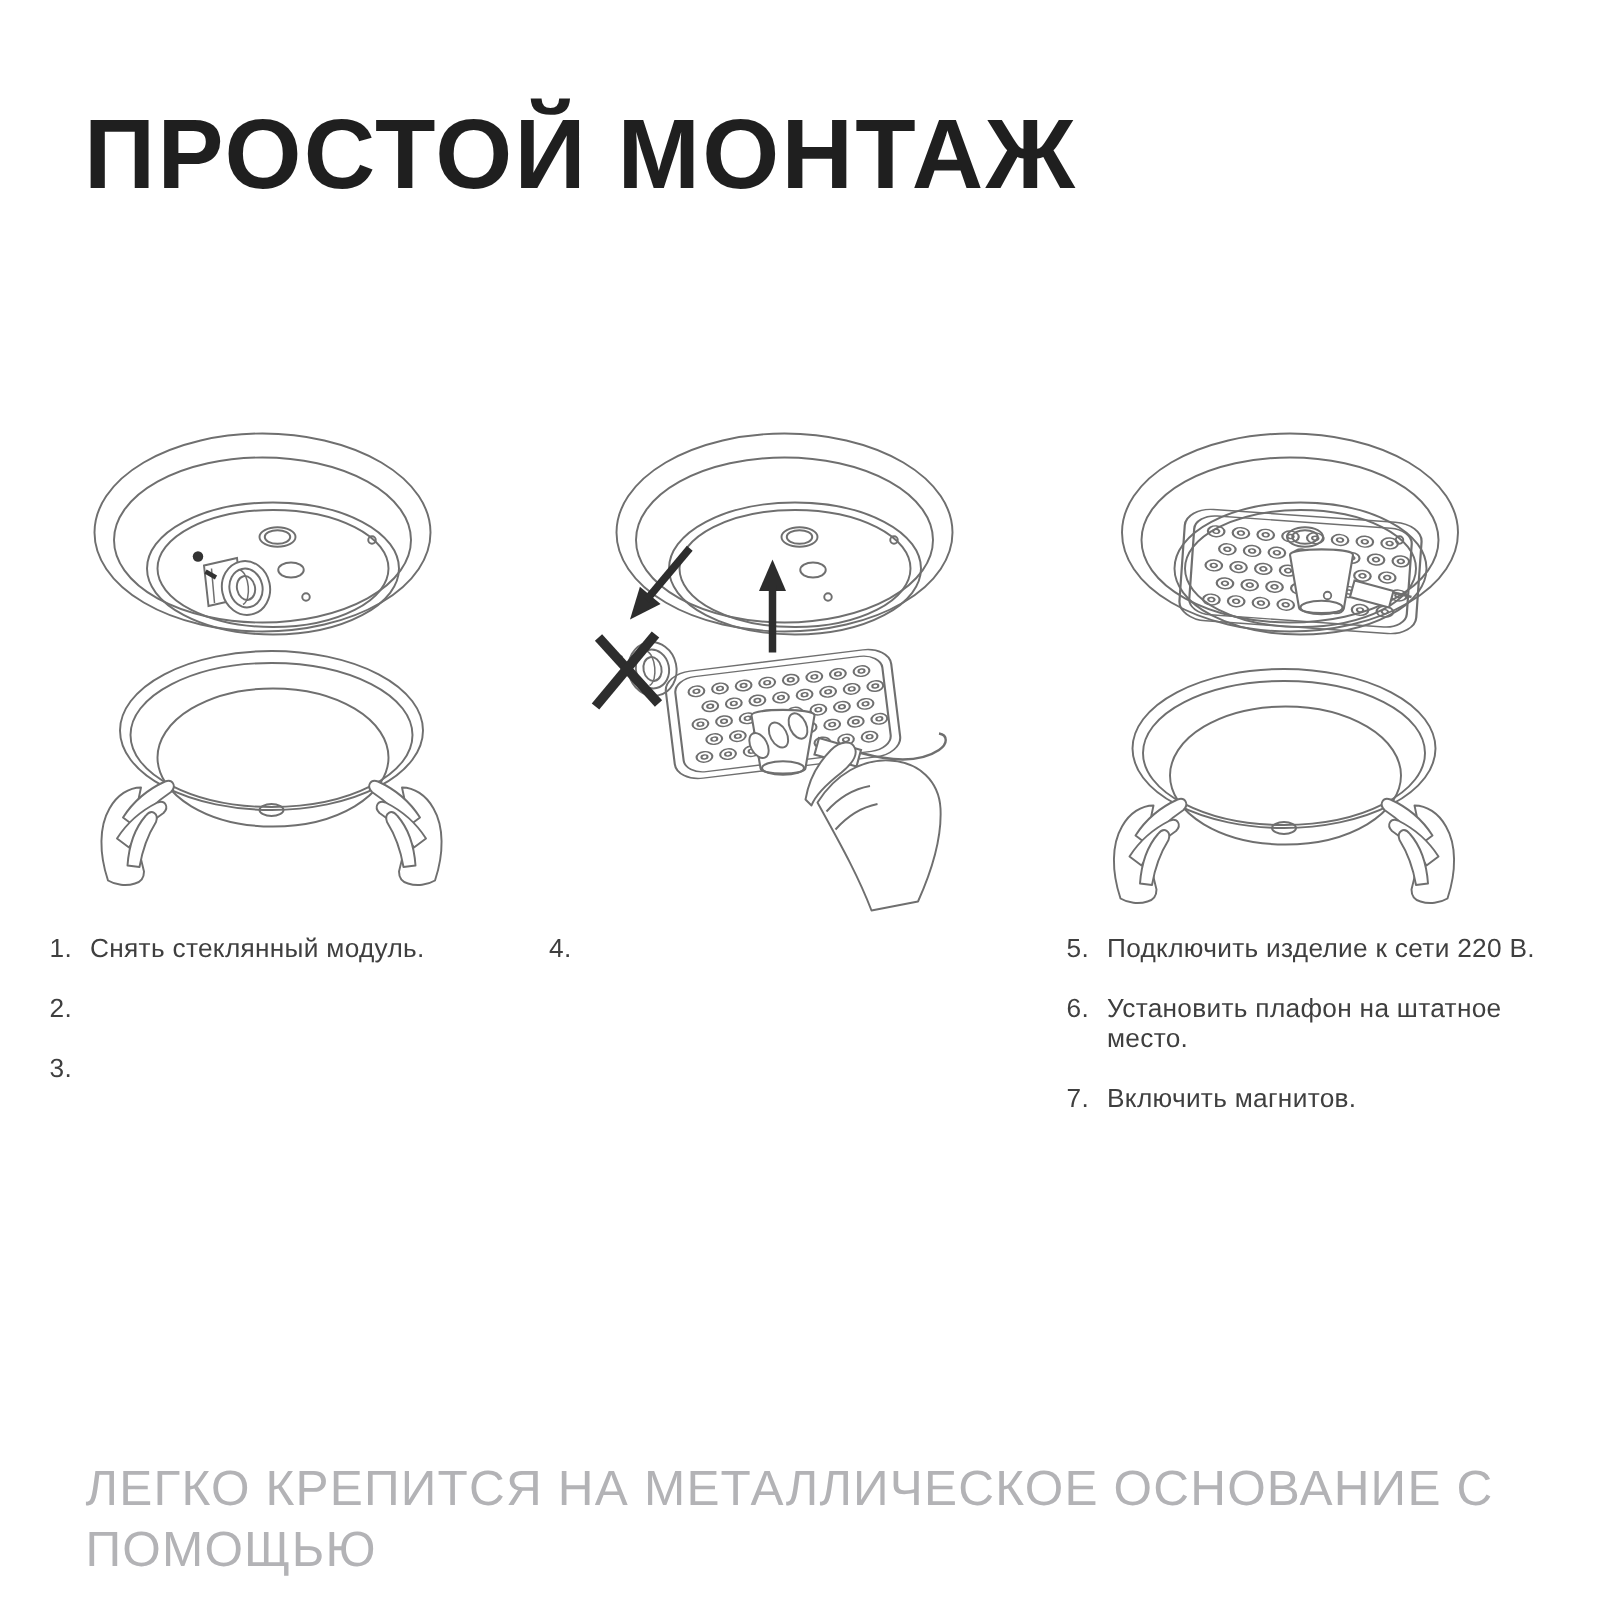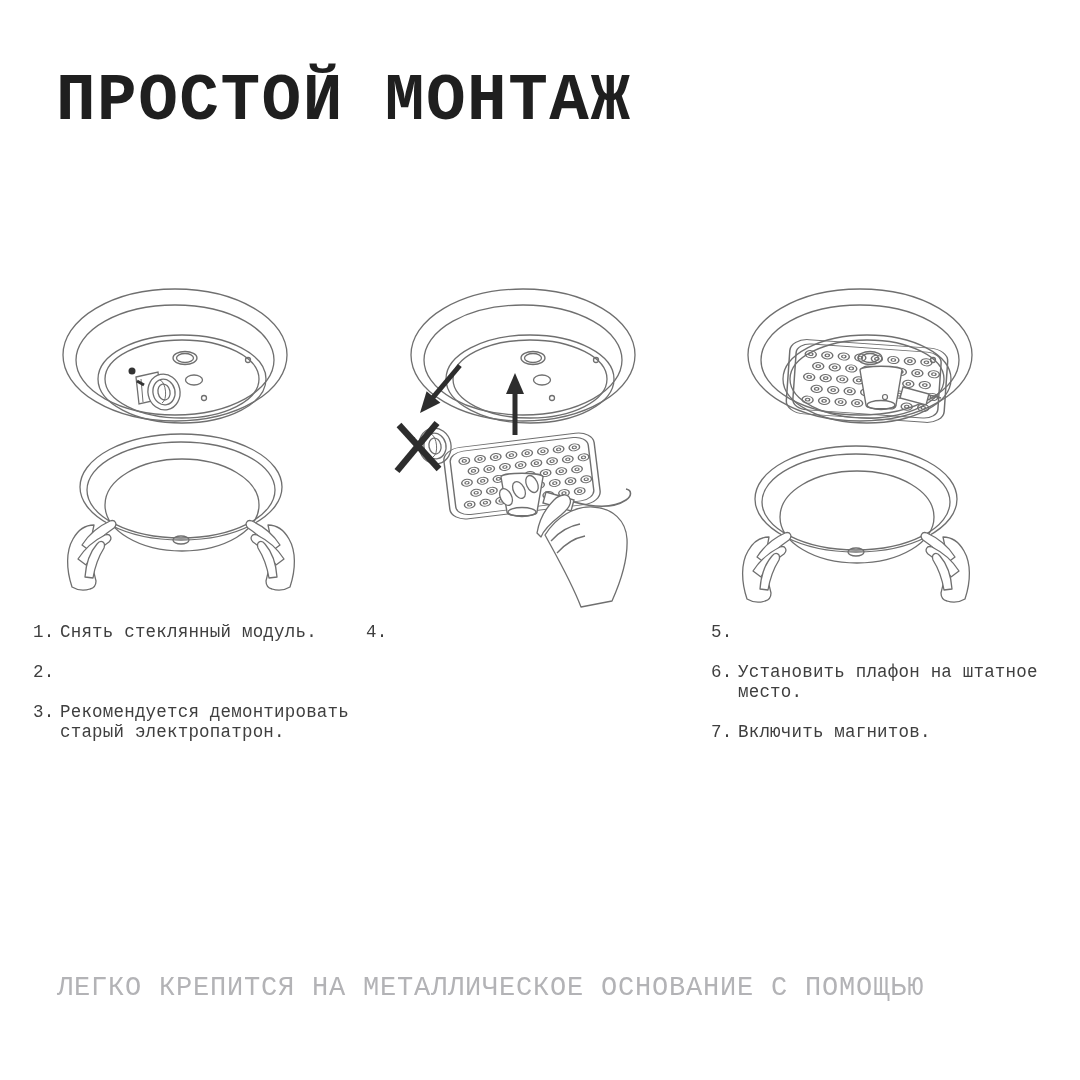--- a/index.html
+++ b/index.html
@@ -1,28 +1,28 @@
 <!DOCTYPE html>
 <html><head>
 <meta charset="utf-8">
 <style>
   html,body{margin:0;padding:0;background:#fff;}
   .canvas{position:relative;width:1080px;height:1051px;background:#ffffff;overflow:hidden;
-          font-family:Liberation Mono, monospace;}
+          font-family:Liberation Sans, sans-serif;}
   .title{position:absolute;left:56px;top:64px;font-size:66px;font-weight:700;
          letter-spacing:1.5px;color:#1f1f1f;white-space:nowrap;}
   .illu{position:absolute;color:#6f6f6f;}
   .steps-col{position:absolute;top:622px;color:#3f3f3f;font-size:17.5px;line-height:1.15;letter-spacing:.2px;}
   .step{display:flex;margin-bottom:20px;}
   .step-num{flex:0 0 27px;}
   .step-text{white-space:pre-line;}
   .col1{left:33px;width:330px;}
   .col2{left:366px;width:315px;}
   .col3{left:711px;width:355px;}
-  .footer{position:absolute;left:57px;top:972px;width:965px;font-size:27px;line-height:1.24;
+  .footer{position:absolute;left:57px;top:972px;width:965px;font-size:33px;line-height:1.24;
           letter-spacing:.8px;color:#b3b3b6;font-weight:400;}
   .footer div{display:block;}
 </style>
 </head>
 <body>
 
 <div class="canvas">
 
   <div class="title">ПРОСТОЙ МОНТАЖ</div>
 
@@ -171,34 +171,33 @@
   <div class="steps-col col1">
     <div class="step">
       <span class="step-num">1.</span>
       <span class="step-text">Снять стеклянный модуль.</span>
     </div>
     <div class="step">
       <span class="step-num">2.</span>
     </div>
     <div class="step">
       <span class="step-num">3.</span>
-      <span class="step-text">Рекомендуется демонтировать
-старый электропатрон.</span>
     </div>
   </div>
 
   <div class="steps-col col2">
     <div class="step">
       <span class="step-num">4.</span>
     </div>
   </div>
 
   <div class="steps-col col3">
     <div class="step">
       <span class="step-num">5.</span>
+      <span class="step-text">Подключить изделие к сети 220 В.</span>
     </div>
     <div class="step">
       <span class="step-num">6.</span>
       <span class="step-text">Установить  плафон на штатное
 место.</span>
     </div>
     <div class="step">
       <span class="step-num">7.</span>
       <span class="step-text">Включить магнитов.</span>
     </div>

